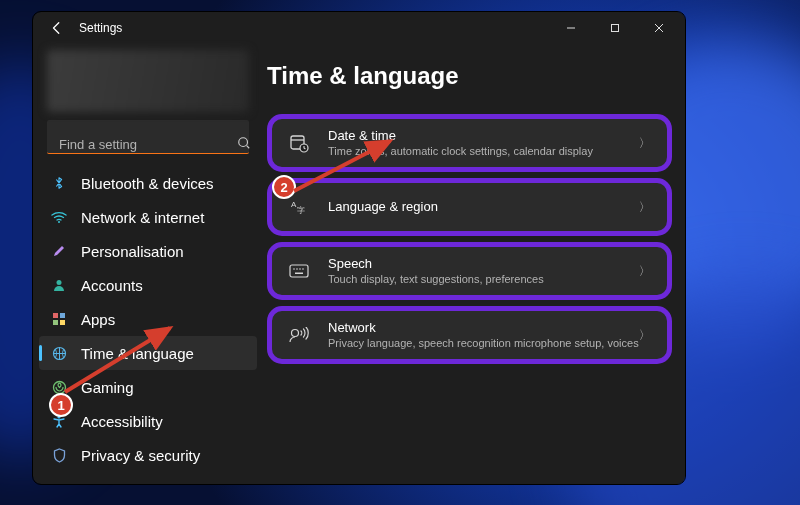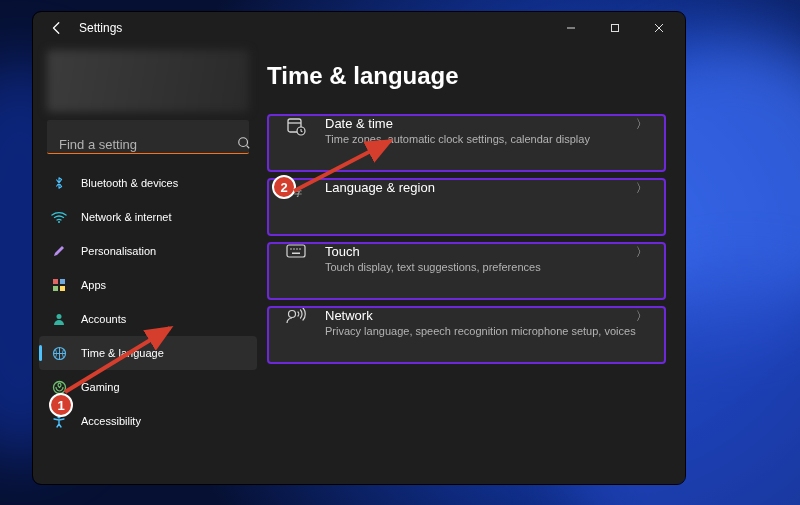--- a/index.html
+++ b/index.html
@@ -76,40 +76,41 @@
   }
   .search input::placeholder{color:var(--text-dim);}
   .search-ico{color:#ccc;font-size:13px;}
 
   .nav{flex:1;overflow:hidden;padding-top:2px;}
   .nav-item{
     height:34px;
     display:flex;
     align-items:center;
     padding:0 14px 0 18px;
-    font-size:11px;
+    font-size:15px;
     cursor:pointer;
     gap:14px;
     position:relative;
   }
   .nav-item.selected{background:#2d2d2d;border-radius:4px;margin:0 6px;padding-left:12px;}
   .nav-item.selected::before{
     content:"";position:absolute;left:0;top:9px;bottom:9px;width:3px;border-radius:2px;background:#4cc2ff;
   }
   .nav-ico{width:16px;height:16px;display:inline-flex;align-items:center;justify-content:center;flex:0 0 16px;}
 
   .main{flex:1;padding:18px 24px 0 0;}
   .page-title{font-size:24px;font-weight:600;margin:0 0 24px 4px;}
   .cards{display:flex;flex-direction:column;gap:6px;padding-left:4px;padding-right:4px;}
   .card{
     background:var(--panel);
-    border:2px solid #6d28d9;
-    border-radius:4px;
+    border:5px solid #6d28d9;
+    border-radius:15px;
     height:58px;
     display:flex;
+    align-items:center;
     padding:0 16px;
     cursor:pointer;
   }
   .card-ico{width:22px;display:flex;justify-content:center;color:#d6d6d6;}
   .card-text{margin-left:18px;flex:1;min-width:0;}
   .card-title{font-size:13px;line-height:16px;}
   .card-sub{font-size:11px;color:var(--text-dim);line-height:14px;white-space:nowrap;overflow:hidden;text-overflow:ellipsis;}
   .chev{color:#bdbdbd;font-size:12px;}
 
   
@@ -200,39 +201,39 @@
         </div>
         <div class="nav-item">
           <span class="nav-ico ic-purple">
               <svg width="14" height="14" viewBox="0 0 14 14">
                 <path d="M2 12l3-1 7-7-2-2-7 7z" fill="currentColor"></path>
               </svg>
             </span>
           <span>Personalisation</span>
         </div>
         <div class="nav-item">
+          <span class="nav-ico ic-teal">
+              <svg width="14" height="14" viewBox="0 0 14 14">
+                <circle cx="7" cy="4.5" r="2.5" fill="currentColor"></circle>
+                <path d="M2 13a5 5 0 0110 0z" fill="currentColor"></path>
+              </svg>
+            </span>
+          <span>Accounts</span>
+        </div>
+        <div class="nav-item">
           <span class="nav-ico">
               <svg width="14" height="14" viewBox="0 0 14 14">
                 <rect x="1" y="1" width="5" height="5" fill="#e06666"></rect>
                 <rect x="8" y="1" width="5" height="5" fill="#6fa8dc"></rect>
                 <rect x="1" y="8" width="5" height="5" fill="#93c47d"></rect>
                 <rect x="8" y="8" width="5" height="5" fill="#ffd966"></rect>
               </svg>
             </span>
           <span>Apps</span>
         </div>
-        <div class="nav-item">
-          <span class="nav-ico ic-teal">
-              <svg width="14" height="14" viewBox="0 0 14 14">
-                <circle cx="7" cy="4.5" r="2.5" fill="currentColor"></circle>
-                <path d="M2 13a5 5 0 0110 0z" fill="currentColor"></path>
-              </svg>
-            </span>
-          <span>Accounts</span>
-        </div>
         <div class="nav-item selected">
           <span class="nav-ico ic-globe">
               <svg width="15" height="15" viewBox="0 0 15 15">
                 <circle cx="7.5" cy="7.5" r="6" fill="none" stroke="currentColor" stroke-width="1.2"></circle>
                 <path d="M7.5 1.5v12M1.5 7.5h12M3 3c2 3 2 6 0 9M12 3c-2 3-2 6 0 9" fill="none" stroke="currentColor" stroke-width="1"></path>
               </svg>
             </span>
           <span>Time &amp; language</span>
         </div>
         <div class="nav-item">
@@ -245,20 +246,28 @@
           <span>Gaming</span>
         </div>
         <div class="nav-item">
           <span class="nav-ico ic-blue">
               <svg width="14" height="14" viewBox="0 0 14 14">
                 <circle cx="7" cy="3" r="1.6" fill="currentColor"></circle>
                 <path d="M2 5l5 1 5-1M7 6v4M5 13l2-3 2 3" fill="none" stroke="currentColor" stroke-width="1.4" stroke-linecap="round"></path>
               </svg>
             </span>
           <span>Accessibility</span>
+        </div>
+        <div class="nav-item">
+          <span class="nav-ico ic-shield">
+              <svg width="13" height="15" viewBox="0 0 13 15">
+                <path d="M6.5 1l5 2v4c0 4-2.5 6-5 7-2.5-1-5-3-5-7V3z" fill="none" stroke="currentColor" stroke-width="1.3"></path>
+              </svg>
+            </span>
+          <span>Privacy &amp; security</span>
         </div>
         <div class="nav-item">
           
           
         </div>
       </div>
     </div>
 
     <div class="main">
       <h1 class="page-title">Time &amp; language</h1>
@@ -299,21 +308,21 @@
               <svg width="20" height="14" viewBox="0 0 20 14">
                 <rect x="1" y="1" width="18" height="12" rx="2" fill="none" stroke="currentColor" stroke-width="1.2"></rect>
                 <circle cx="5" cy="5" r=".8" fill="currentColor"></circle>
                 <circle cx="8" cy="5" r=".8" fill="currentColor"></circle>
                 <circle cx="11" cy="5" r=".8" fill="currentColor"></circle>
                 <circle cx="14" cy="5" r=".8" fill="currentColor"></circle>
                 <rect x="6" y="8.5" width="8" height="1.5" fill="currentColor"></rect>
               </svg>
             </span>
           <div class="card-text">
-            <div class="card-title">Touch</div>
+            <div class="card-title">Speech</div>
             <div class="card-sub">Touch display, text suggestions, preferences</div>
           </div>
           <span class="chev">〉</span>
         </div>
 
         <div class="card">
           <span class="card-ico">
               <svg width="20" height="16" viewBox="0 0 20 16">
                 <circle cx="6" cy="6" r="3.5" fill="none" stroke="currentColor" stroke-width="1.2"></circle>
                 <path d="M1 15c0-3 2.5-5 5-5" fill="none" stroke="currentColor" stroke-width="1.2"></path>

